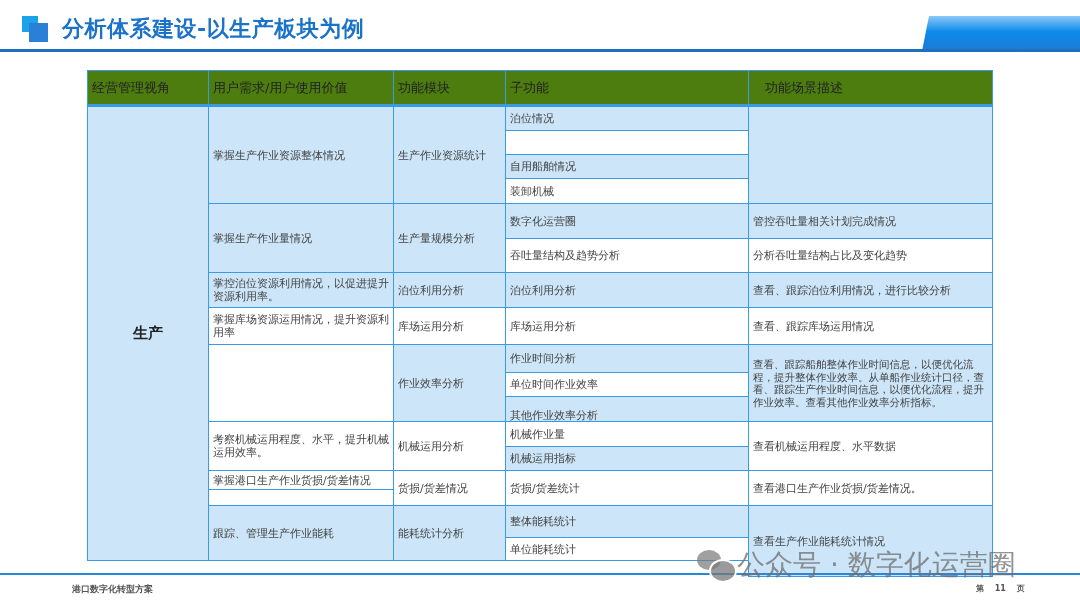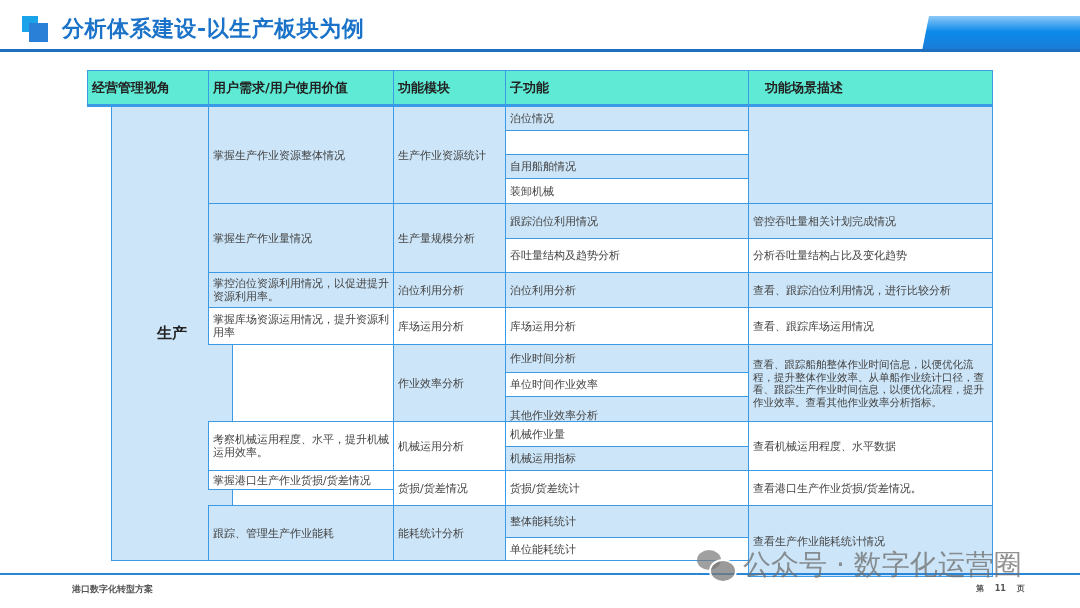--- a/index.html
+++ b/index.html
@@ -10,29 +10,29 @@
   .title-icon .sq2 { position:absolute; left:7px; top:7px; width:19px; height:19px; background:#2a7fd6; }
   .page-title { position:absolute; left:62px; top:14px; font-size:22px; font-weight:bold; color:#1a73c9; letter-spacing:0.5px; }
   .header-rule { position:absolute; left:0; top:49px; width:1080px; height:3px; background:#1f6fbf; }
   .header-tab { position:absolute; left:922px; top:16px; width:158px; height:35px;
                 background:linear-gradient(#8cc8f7 0%, #0b8aea 45%, #1d7bd6 100%);
                 clip-path:polygon(7px 0, 100% 0, 100% 100%, 0 100%); }
 
   .tbl { position:absolute; left:87px; top:70px; width:906px; height:491px; }
   .cell { position:absolute; box-sizing:border-box; border:1px solid #3b9ae6; font-size:11px; color:#444;
           display:flex; align-items:center; padding:0 4px; line-height:13px; }
-  .hdr { background:#5eead4; font-size:13px; font-weight:bold; color:#222; border-bottom:3px solid #3b9ae6; }
+  .hdr { background:#4d7c0f; font-size:13px; font-weight:normal; color:#222; border-bottom:3px solid #3b9ae6; }
   .blue { background:#cce5f8; }
   .white { background:#ffffff; }
-  .big { justify-content:center; font-size:15px; font-weight:bold; color:#222;margin-left:24px; }
+  .big { justify-content:center; font-size:15px; font-weight:bold; color:#222; }
 
   .footer-rule { position:absolute; left:0; top:573px; width:1080px; height:2px; background:#2a86d8; }
   .footer-left { position:absolute; left:72px; top:583px; font-size:9px; font-weight:bold; color:#555; }
   .footer-right { position:absolute; left:976px; top:583px; font-size:8px; font-weight:bold; color:#555; word-spacing:8px; }
-  .watermark { position:absolute; left:697px; top:546px; font-size:28px; color:rgba(110,110,110,0.75); display:flex; align-items:center; gap:6px; }
+  .watermark { position:absolute; left:697px; top:546px; font-size:28px; color:rgba(110,110,110,0.75); display:flex; align-items:center; }
   .wm-icon { width:40px; height:30px; position:relative; }
   .wm-icon .b1 { position:absolute; left:0; top:0; width:24px; height:20px; border-radius:50%; background:rgba(120,120,120,0.7); }
   .wm-icon .b2 { position:absolute; left:12px; top:9px; width:24px; height:20px; border-radius:50%; background:rgba(120,120,120,0.75); border:2px solid #fff; }
 </style>
 </head>
 <body>
 
 <div class="title-icon">
     <div class="sq1"></div>
     <div class="sq2"></div>
@@ -53,21 +53,21 @@
 
   <div class="cell blue" style="left:121px;top:36px;width:186px;height:98px;">掌握生产作业资源整体情况</div>
   <div class="cell blue" style="left:306px;top:36px;width:113px;height:98px;">生产作业资源统计</div>
   <div class="cell blue" style="left:418px;top:36px;width:244px;height:25px;">泊位情况</div>
   <div class="cell blue" style="left:418px;top:84px;width:244px;height:25px;">自用船舶情况</div>
   <div class="cell white" style="left:418px;top:108px;width:244px;height:26px;">装卸机械</div>
   <div class="cell blue" style="left:661px;top:36px;width:245px;height:98px;"></div>
 
   <div class="cell blue" style="left:121px;top:133px;width:186px;height:70px;">掌握生产作业量情况</div>
   <div class="cell blue" style="left:306px;top:133px;width:113px;height:70px;">生产量规模分析</div>
-  <div class="cell blue" style="left:418px;top:133px;width:244px;height:36px;">跟踪泊位利用情况</div>
+  <div class="cell blue" style="left:418px;top:133px;width:244px;height:36px;">数字化运营圈</div>
   <div class="cell white" style="left:418px;top:168px;width:244px;height:35px;">吞吐量结构及趋势分析</div>
   <div class="cell blue" style="left:661px;top:133px;width:245px;height:36px;">管控吞吐量相关计划完成情况</div>
   <div class="cell white" style="left:661px;top:168px;width:245px;height:35px;">分析吞吐量结构占比及变化趋势</div>
 
   <div class="cell blue" style="left:121px;top:202px;width:186px;height:36px;">掌控泊位资源利用情况，以促进提升资源利用率。</div>
   <div class="cell blue" style="left:306px;top:202px;width:113px;height:36px;">泊位利用分析</div>
   <div class="cell blue" style="left:418px;top:202px;width:244px;height:36px;">泊位利用分析</div>
   <div class="cell blue" style="left:661px;top:202px;width:245px;height:36px;">查看、跟踪泊位利用情况，进行比较分析</div>
 
   <div class="cell white" style="left:121px;top:237px;width:186px;height:38px;">掌握库场资源运用情况，提升资源利用率</div>

